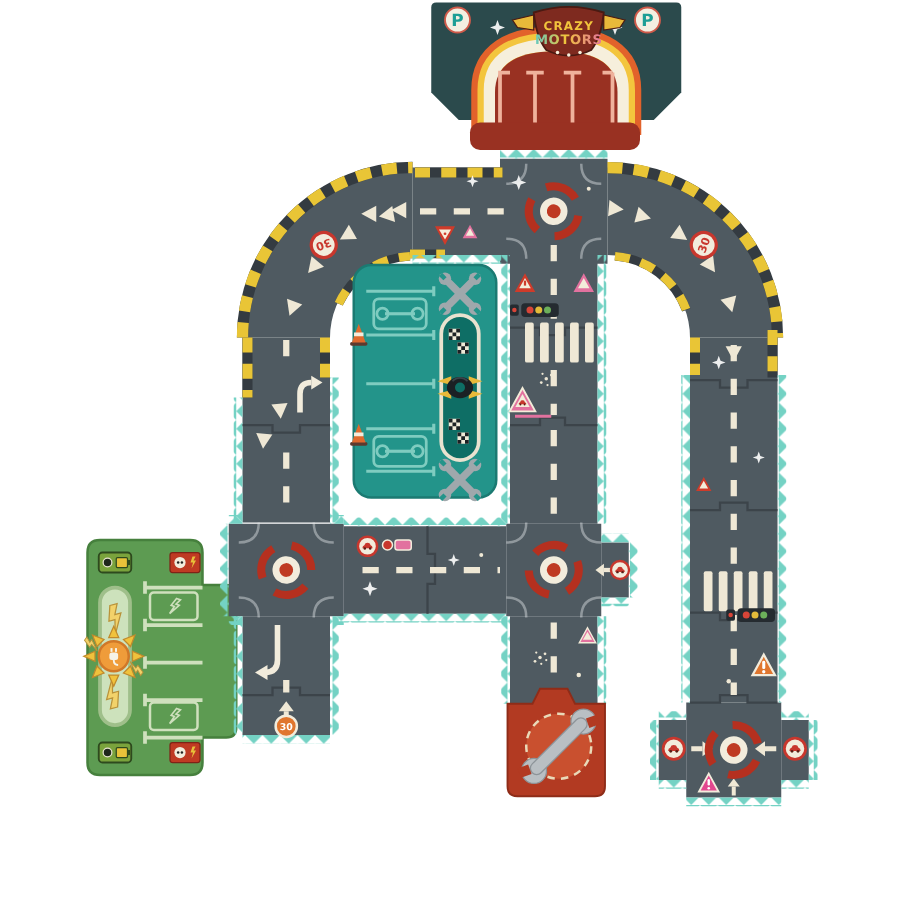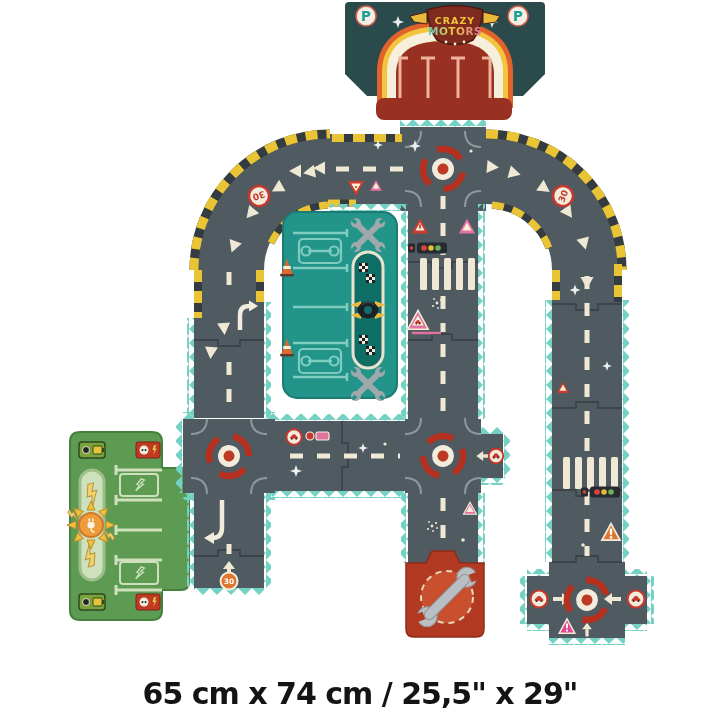--- a/index.html
+++ b/index.html
@@ -507,14 +507,13 @@
     <path d="M427,10 Q455,1 483,10 Q481,30 473,40 Q455,49 437,40 Q429,30 427,10 Z" fill="#7e2a1f" stroke="#4a1a12" stroke-width="1.5"></path>
     <text x="455" y="24" text-anchor="middle" font-size="9.5" font-weight="bold" fill="#f0c43c" letter-spacing="1">CRAZY</text>
     <text x="455" y="35" text-anchor="middle" font-size="10.5" font-weight="bold" fill="url(#motorsGrad)" letter-spacing="0.5">MOTORS</text>
     <circle cx="446" cy="42" r="1.4" fill="#f6efdc"></circle>
           <circle cx="455" cy="44" r="1.4" fill="#f6efdc"></circle>
           <circle cx="464" cy="42" r="1.4" fill="#f6efdc"></circle>
   </g>
 </g>
 </svg>
 
-<div class="caption">65 cm x 74 cm / 25,5" x 29"</div>
 </div>
 
 </body></html>

